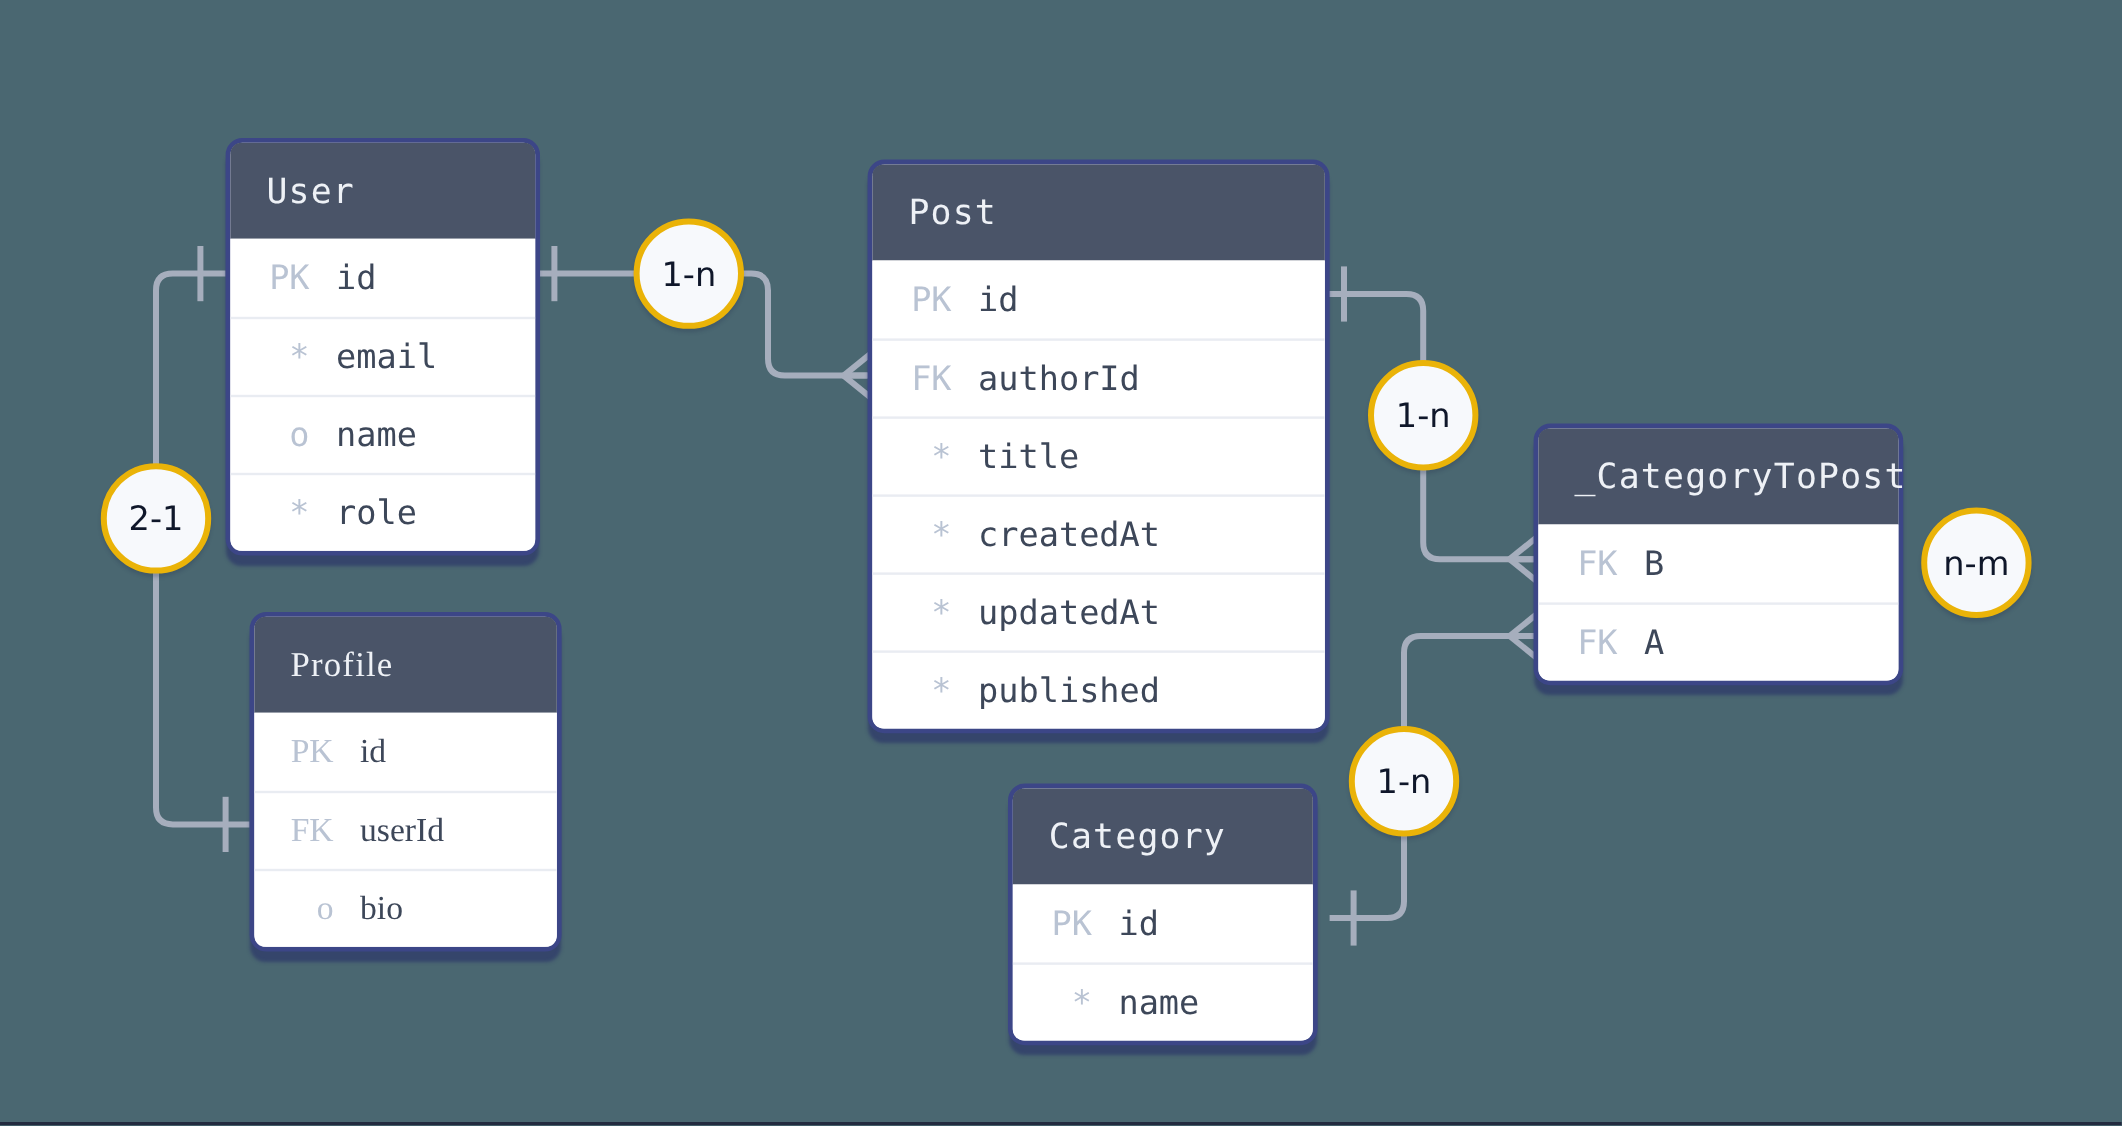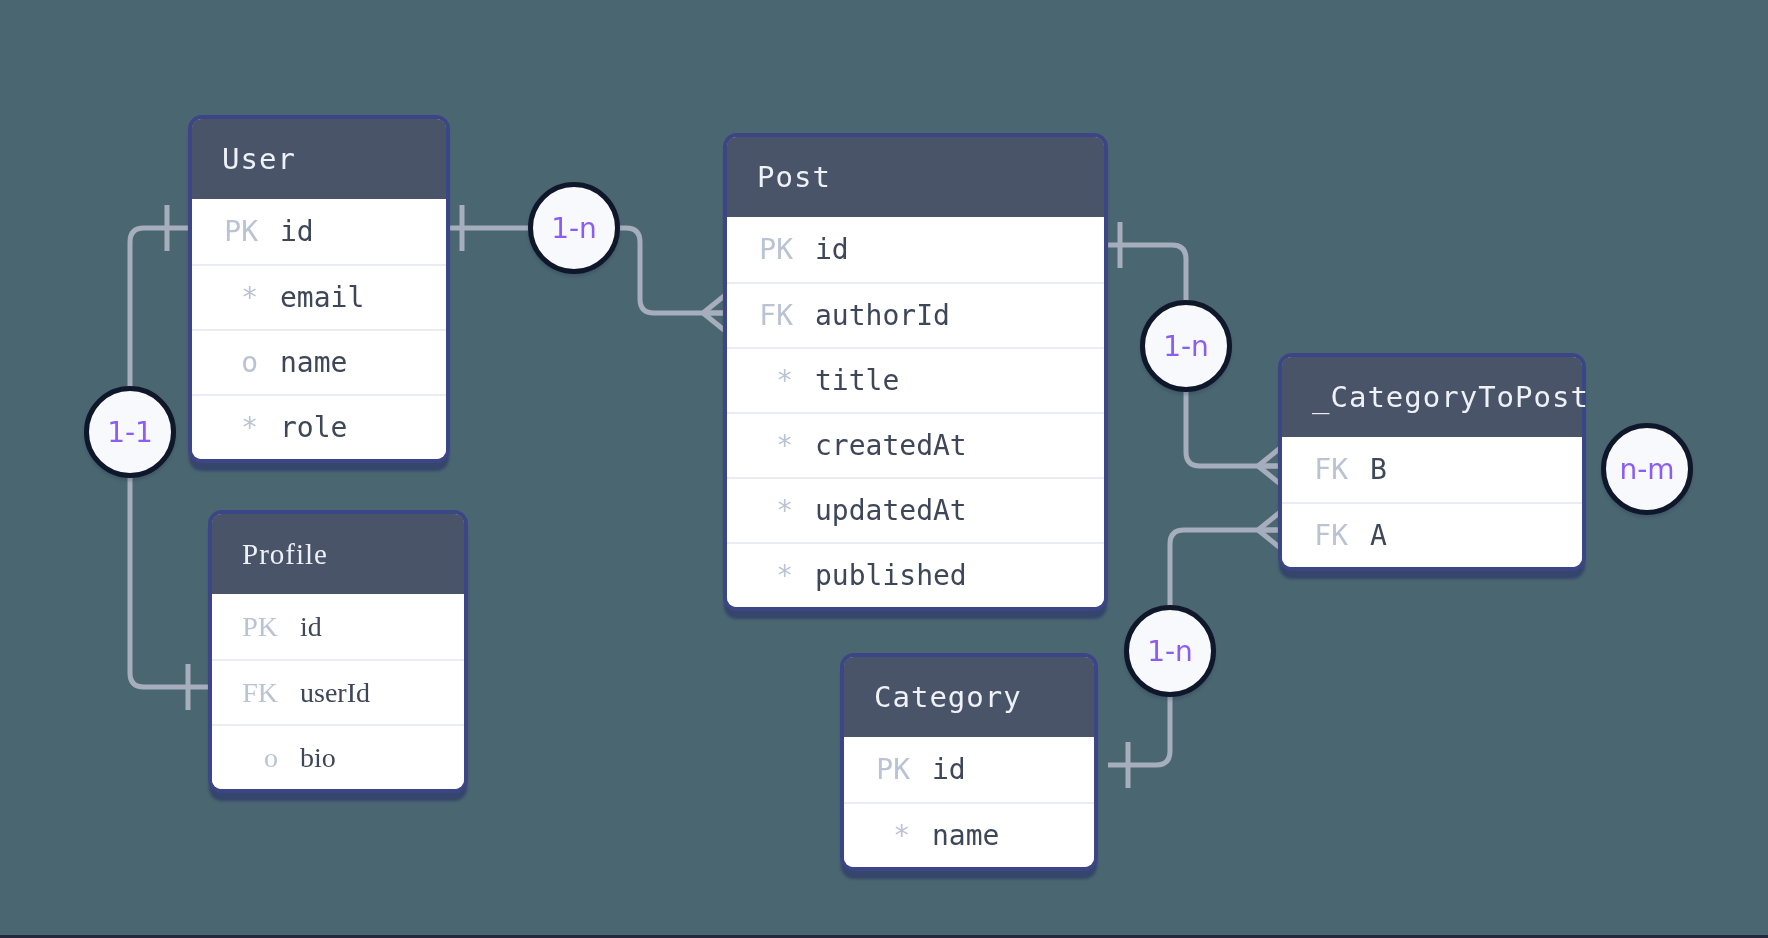--- a/index.html
+++ b/index.html
@@ -19,24 +19,24 @@
     display:flex;align-items:center;padding-left:30px;
     color:#eef1f6;font-size:29px;letter-spacing:1px;
   }
   .entity-body{background:#ffffff;border-radius:0 0 9px 9px;overflow:hidden;}
   .row{height:65px;display:flex;align-items:center;font-size:28px;box-sizing:border-box;}
   .row + .row{border-top:2px solid #e9ecf2;}
   .key{width:40px;margin-left:26px;text-align:right;color:#b9c3d3;flex:none;}
   .field{margin-left:22px;color:#3d4759;white-space:nowrap;}
   .card-circle{
     position:absolute;z-index:3;width:92px;height:92px;border-radius:50%;
-    background:#f7f9fc;border:5px solid #0f172a;box-sizing:border-box;
+    background:#f7f9fc;border:5px solid #eab308;box-sizing:border-box;
     display:flex;align-items:center;justify-content:center;
     font-family:"DejaVu Sans","Liberation Sans",sans-serif;
-    font-size:28px;color:#8b5cf6;box-shadow:0 3px 3px rgba(40,50,80,0.25);
+    font-size:28px;color:#0f172a;box-shadow:0 3px 3px rgba(40,50,80,0.25);
   }
   .bottom-edge{position:absolute;left:0;right:0;bottom:0;height:3px;background:#232a3f;z-index:4;}
 </style>
 </head>
 <body>
 
 <div id="canvas">
   <svg id="wires" width="1768" height="938">
       <path d="M 442 228 L 626 228 Q 640 228 640 242 L 640 299 Q 640 313 654 313 L 723 313" class="wire"></path>
       <line x1="462" y1="205" x2="462" y2="251" class="wire"></line>
@@ -166,17 +166,17 @@
           <span class="key">FK</span>
           <span class="field">B</span>
         </div>
         <div class="row">
           <span class="key">FK</span>
           <span class="field">A</span>
         </div>
       </div>
   </div>
 <div class="card-circle" style="left: 528px; top: 182px;">1-n</div>
-    <div class="card-circle" style="left: 84px; top: 386px;">1-1</div>
+    <div class="card-circle" style="left: 84px; top: 386px;">2-1</div>
     <div class="card-circle" style="left: 1140px; top: 300px;">1-n</div>
     <div class="card-circle" style="left: 1124px; top: 605px;">1-n</div>
     <div class="card-circle" style="left: 1601px; top: 423px;">n-m</div>
   </div>
 
 </body></html>

